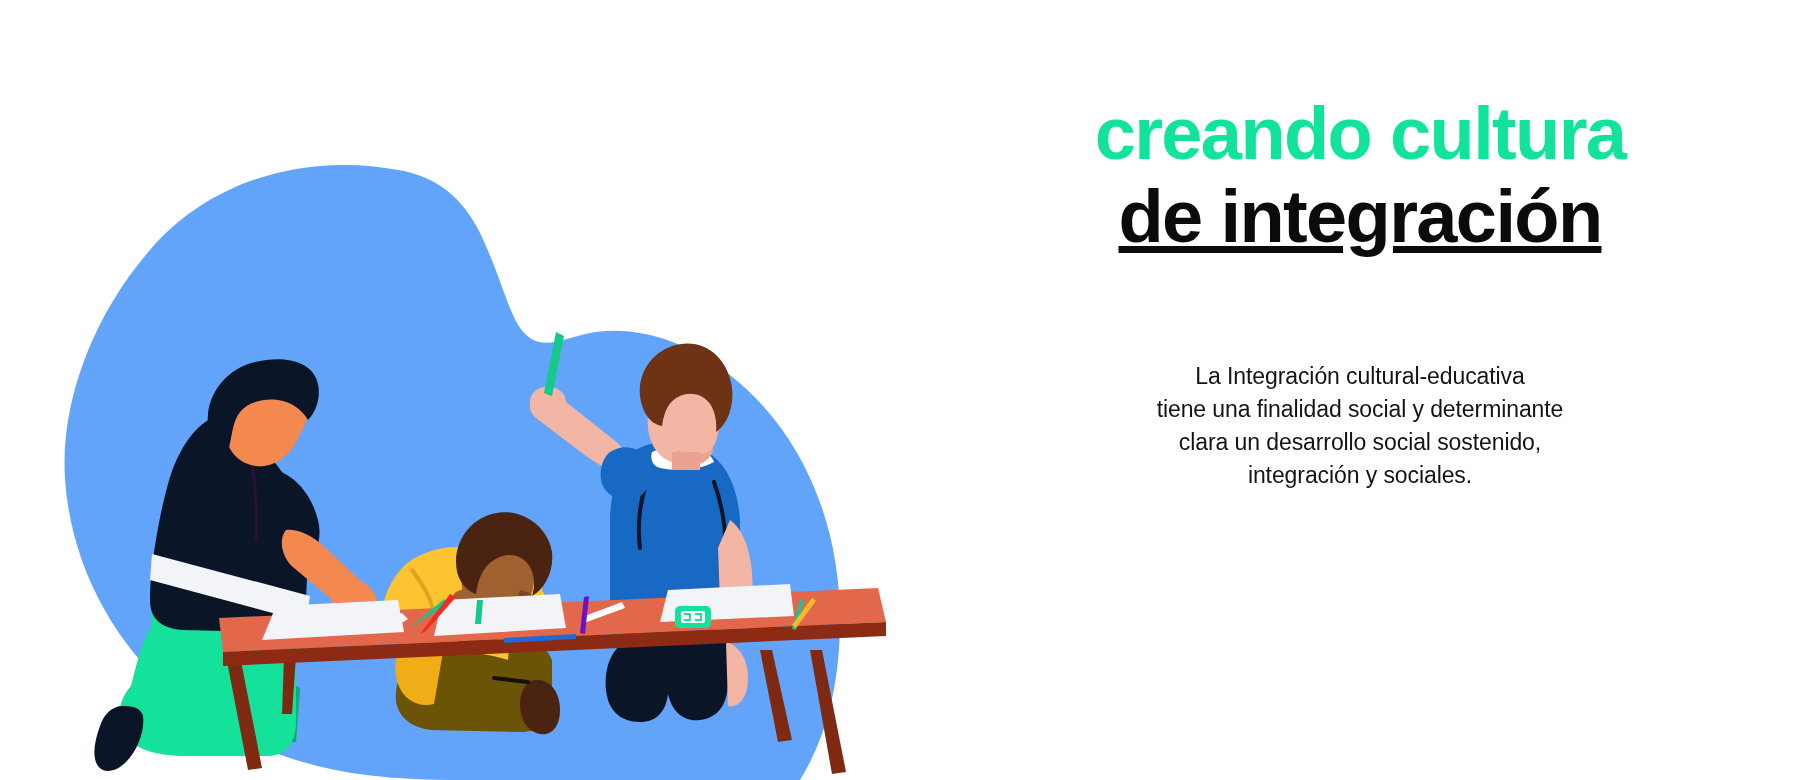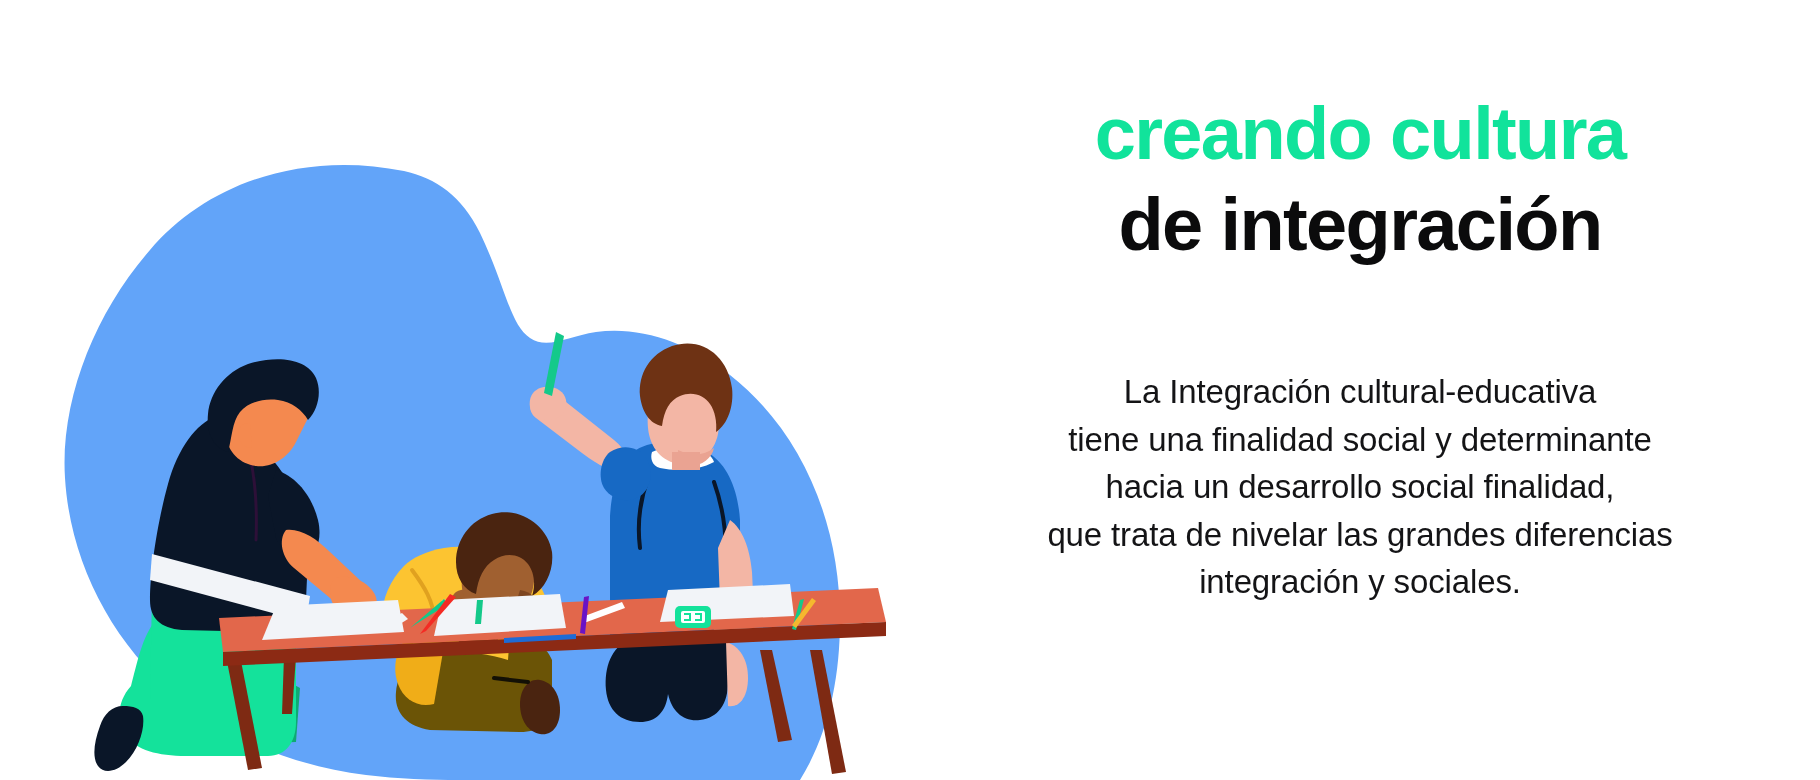--- a/index.html
+++ b/index.html
@@ -56,28 +56,29 @@
     font-weight: 800;
     font-size: 74px;
   }
   .headline-line-1 {
     display: block;
     color: #11e39b;
   }
   .headline-line-2 {
     display: block;
     color: #0b0b0c;
-    margin-top: 18px;
+    margin-top: 10px;
+    text-decoration: underline;
   }
   #body-copy {
     margin: 0;
     margin-top: 107px;
     text-align: center;
     color: #141416;
-    font-size: 33px;
+    font-size: 23px;
     font-weight: 400;
     line-height: 1.44;
     letter-spacing: -0.004em;
     max-width: 830px;
   }
   #body-copy span.copy-line {
     display: block;
     white-space: nowrap;
   }
 </style>
@@ -282,19 +283,18 @@
 
   <div id="text-pane">
     <h1 id="headline">
       <span class="headline-line-1">creando cultura</span>
       <span class="headline-line-2">de integración</span>
     </h1>
 
     <p id="body-copy">
       <span class="copy-line">La Integración cultural-educativa</span>
       <span class="copy-line">tiene una finalidad social y determinante</span>
-      <span class="copy-line">hacia un desarrollo social finalidad,</span>
-      <span class="copy-line">que trata de nivelar las grandes diferencias</span>
+      <span class="copy-line">clara un desarrollo social sostenido,</span>
       <span class="copy-line">integración y sociales.</span>
     </p>
   </div>
 
 </div>
 
 </body></html>

